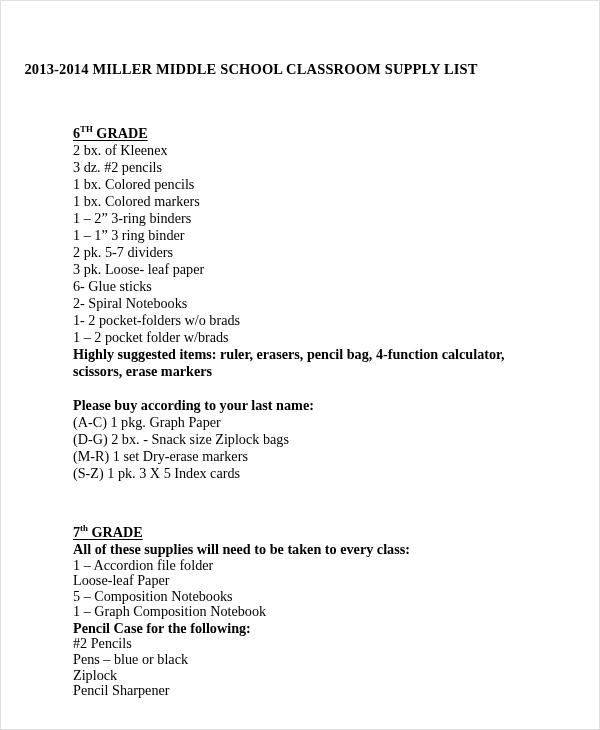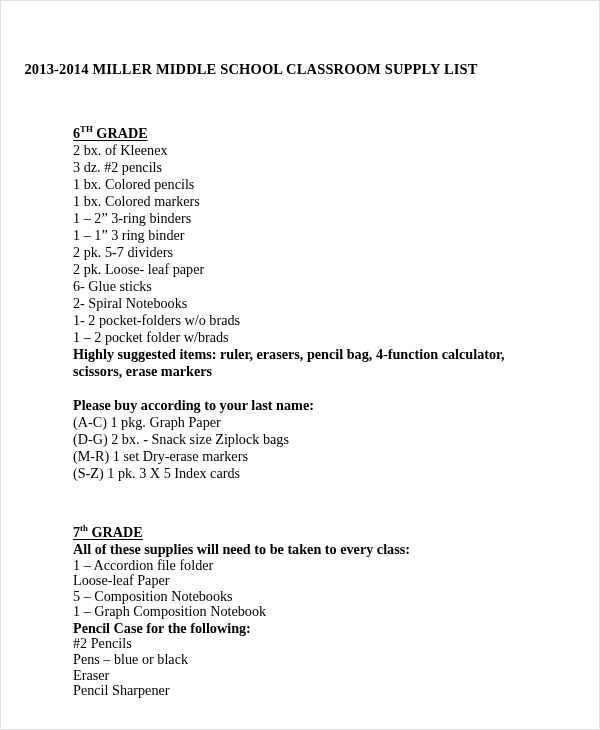--- a/index.html
+++ b/index.html
@@ -85,21 +85,21 @@
 
     <div class="heading"><span class="h-underline"><span>6</span><sup>TH</sup><span> GRADE</span></span></div>
 
     <div class="line">2 bx. of Kleenex</div>
     <div class="line">3 dz. #2 pencils</div>
     <div class="line">1 bx. Colored pencils</div>
     <div class="line">1 bx. Colored markers</div>
     <div class="line">1 – 2” 3-ring binders</div>
     <div class="line">1 – 1” 3 ring binder</div>
     <div class="line">2 pk. 5-7 dividers</div>
-    <div class="line">2 pk. Loose- leaf paper</div>
+    <div class="line">3 pk. Loose- leaf paper</div>
     <div class="line">6- Glue sticks</div>
     <div class="line">2- Spiral Notebooks</div>
     <div class="line">1- 2 pocket-folders w/o brads</div>
     <div class="line">1 – 2 pocket folder w/brads</div>
 
     <div class="line bold">Highly suggested items: ruler, erasers, pencil bag, 4-function calculator, scissors, erase markers</div>
 
     <div class="blank"></div>
 
     <div class="line bold">Please buy according to your last name:</div>
@@ -118,18 +118,18 @@
 
       <div class="line">1 – Accordion file folder</div>
       <div class="line">Loose-leaf Paper</div>
       <div class="line">5 – Composition Notebooks</div>
       <div class="line">1 – Graph Composition Notebook</div>
 
       <div class="line bold">Pencil Case for the following:</div>
 
       <div class="line">#2 Pencils</div>
       <div class="line">Pens – blue or black</div>
-      <div class="line">Eraser</div>
+      <div class="line">Ziplock</div>
       <div class="line">Pencil Sharpener</div>
     </div>
 
   </div>
 </div>
 
 </body></html>

